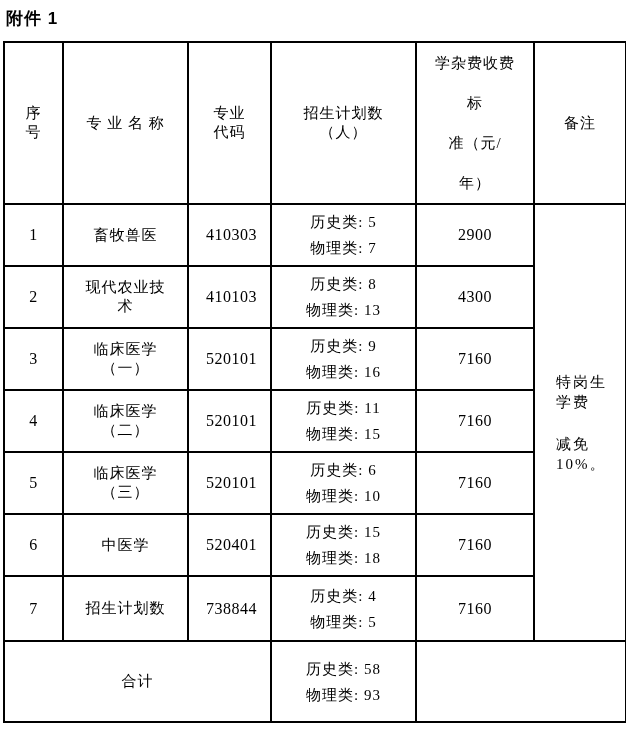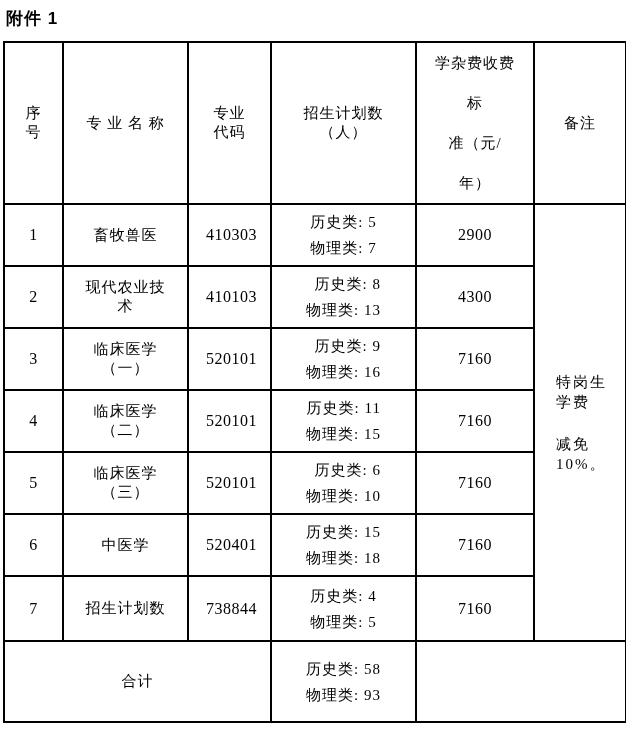--- a/index.html
+++ b/index.html
@@ -41,21 +41,21 @@
     overflow:hidden;
   }
   tr.hdr      { height:93px; }
   tr.r        { height:62px; }
   tr.r7       { height:65px; }
   tr.totalrow { height:81px; }
   .num { font-size:16px; letter-spacing:0.5px; }
   .feehdr div { line-height:40px; }
   .plan {
     display:inline-block;
-    text-align:right;
+    text-align:center;
     line-height:26px;
     letter-spacing:1px;
   }
   .remark { vertical-align:middle;font-family:Liberation Serif, serif; }
   .remark .rl {
     text-align:left;
     padding-left:4px;
     line-height:20px;
     letter-spacing:2px;
   }

